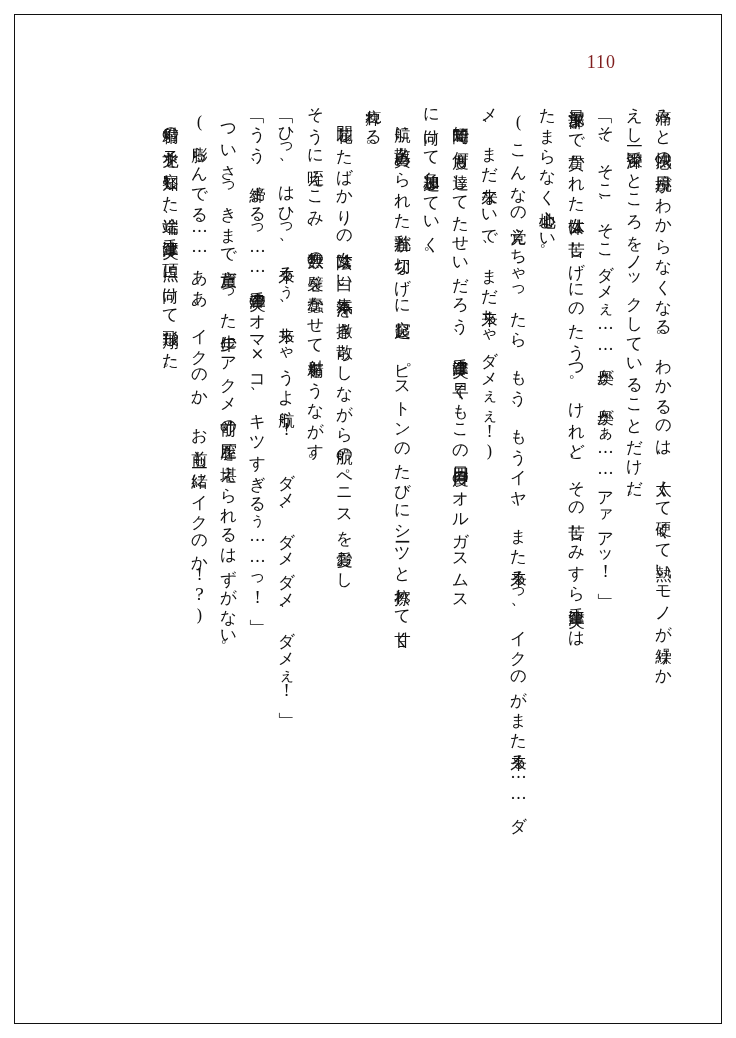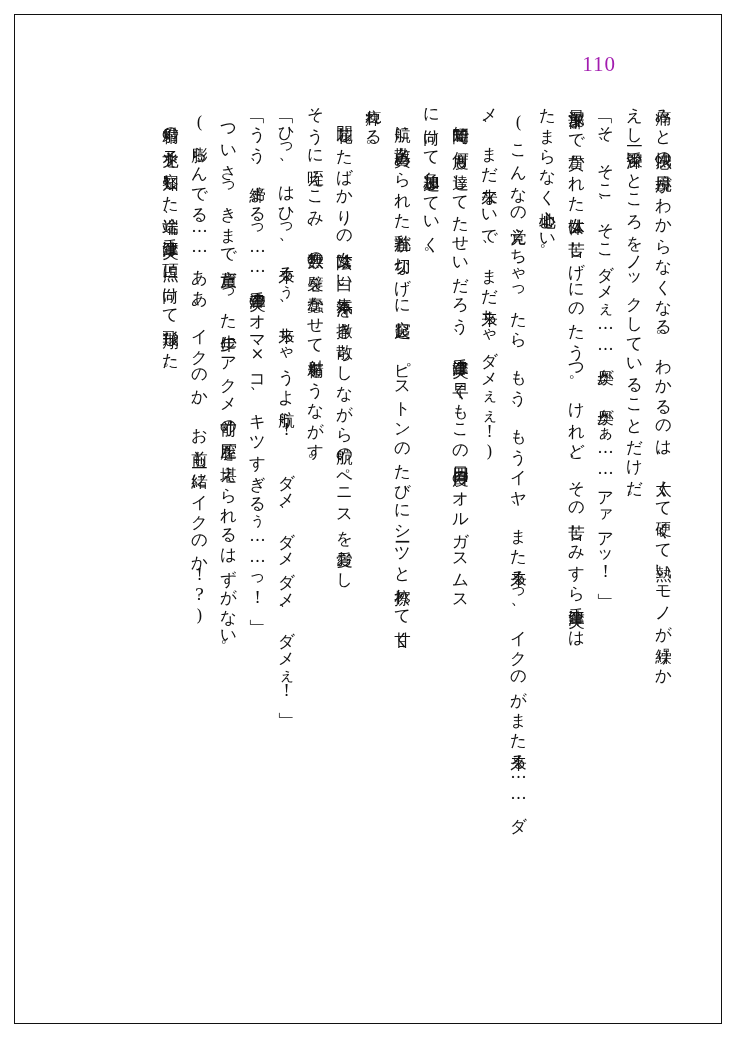--- a/index.html
+++ b/index.html
@@ -26,24 +26,24 @@
     width: 708px;
     height: 1010px;
     border: 1px solid #111111;
     box-sizing: border-box;
     pointer-events: none;
   }
   .page-number {
     position: absolute;
     top: 52px;
     right: 120px;
-    font-size: 21px;
+    font-size: 18px;
     letter-spacing: 1px;
     font-family: "Liberation Serif", "DejaVu Serif", serif;
-    color: #a21caf;
+    color: #7f1d1d;
   }
   .text-block {
     position: absolute;
     top: 96px;
     left: 58px;
     width: 620px;
     height: 870px;
     display: flex;
     flex-direction: row-reverse;
     align-items: flex-start;

